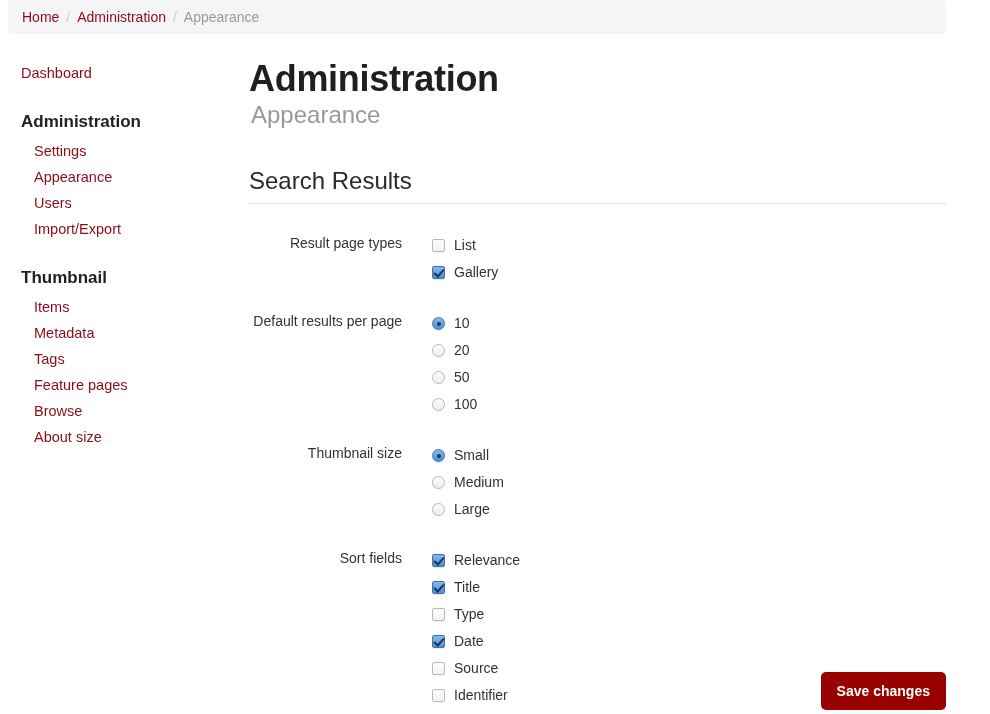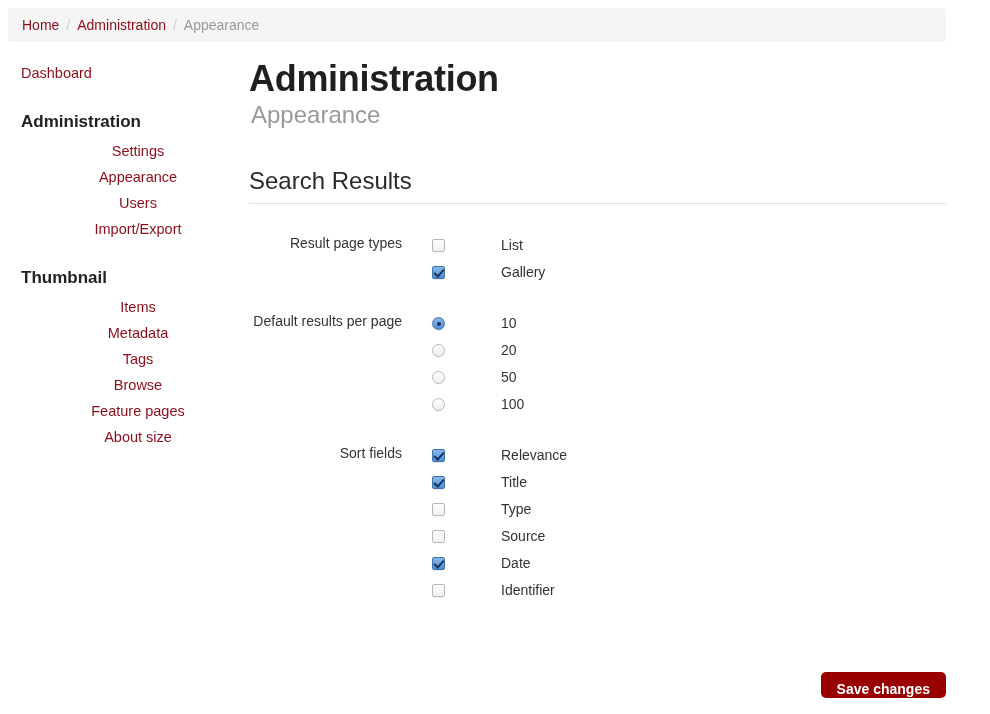--- a/index.html
+++ b/index.html
@@ -14,21 +14,21 @@
     font-size: 14px;
     color: #333333;
     overflow: hidden;
     position: relative;
   }
 
   
   .breadcrumb-bar {
     position: absolute;
     left: 8px;
-    top: 8px;
+    top: 0;
     width: 938px;
     height: 34px;
     background: #f5f5f5;
     border-radius: 4px;
     box-sizing: border-box;
     padding: 0 14px;
     display: flex;
     align-items: center;
   }
   .crumb {
@@ -69,21 +69,20 @@
     font-size: 17px;
     font-weight: bold;
     color: #222222;
     margin-left: 9px;
     margin-top: 25px;
     margin-bottom: 5px;
     line-height: 22px;
   }
   .side-sub {
     margin-left: 22px;
-    text-align: center;
   }
 
   
   .main {
     position: absolute;
     left: 249px;
     top: 58px;
     width: 697px;
   }
   .page-title {
@@ -135,21 +134,20 @@
   }
   .form-controls {
     margin-left: 30px;
     flex: 1 1 auto;
   }
   .choice {
     display: flex;
     align-items: center;
     height: 27px;
     line-height: 27px;
-    gap: 47px;
   }
   .choice-text {
     font-size: 14px;
     color: #333333;
     margin-left: 9px;
     white-space: nowrap;
   }
 
   
   .cb {
@@ -225,21 +223,21 @@
   }
   .save-btn {
     background: #990000;
     color: #ffffff;
     border: none;
     border-radius: 5px;
     font-family: "Liberation Sans", sans-serif;
     font-size: 14px;
     font-weight: bold;
     padding: 0 16px;
-    height: 26px;
+    height: 38px;
     line-height: 34px;
     cursor: pointer;
     white-space: nowrap;
   }
 </style>
 </head>
 <body>
 
 <div class="breadcrumb-bar">
     <a class="crumb" href="#">Home</a>
@@ -254,22 +252,22 @@
   <div>
       <div class="side-heading">Administration</div>
       <a class="side-link side-sub" href="#">Settings</a>
       <a class="side-link side-sub" href="#">Appearance</a>
       <a class="side-link side-sub" href="#">Users</a>
       <a class="side-link side-sub" href="#">Import/Export</a>
       <div class="side-heading">Thumbnail</div>
       <a class="side-link side-sub" href="#">Items</a>
       <a class="side-link side-sub" href="#">Metadata</a>
       <a class="side-link side-sub" href="#">Tags</a>
+      <a class="side-link side-sub" href="#">Feature pages</a>
       <a class="side-link side-sub" href="#">Browse</a>
-      <a class="side-link side-sub" href="#">Feature pages</a>
       <a class="side-link side-sub" href="#">About size</a>
     </div>
 </div>
 
 <div class="main">
   <h1 class="page-title">Administration</h1>
   <div class="page-subtitle">Appearance</div>
 
   <h2 class="section-title">Search Results</h2>
   <div class="section-rule"></div>
@@ -303,41 +301,58 @@
             <span class="rb off"></span>
             <span class="choice-text">50</span>
           </div>
           <div class="choice">
             <span class="rb off"></span>
             <span class="choice-text">100</span>
           </div>
         </div>
       </div>
       <div class="form-row">
+        <div class="form-label">Thumbnail size</div>
+        <div class="form-controls">
+          <div class="choice">
+            <span class="rb on"></span>
+            <span class="choice-text">Small</span>
+          </div>
+          <div class="choice">
+            <span class="rb off"></span>
+            <span class="choice-text">Medium</span>
+          </div>
+          <div class="choice">
+            <span class="rb off"></span>
+            <span class="choice-text">Large</span>
+          </div>
+        </div>
+      </div>
+      <div class="form-row">
         <div class="form-label">Sort fields</div>
         <div class="form-controls">
           <div class="choice">
             <span class="cb on"></span>
             <span class="choice-text">Relevance</span>
           </div>
           <div class="choice">
             <span class="cb on"></span>
             <span class="choice-text">Title</span>
           </div>
           <div class="choice">
             <span class="cb off"></span>
             <span class="choice-text">Type</span>
           </div>
           <div class="choice">
+            <span class="cb on"></span>
+            <span class="choice-text">Date</span>
+          </div>
+          <div class="choice">
             <span class="cb off"></span>
             <span class="choice-text">Source</span>
-          </div>
-          <div class="choice">
-            <span class="cb on"></span>
-            <span class="choice-text">Date</span>
           </div>
           <div class="choice">
             <span class="cb off"></span>
             <span class="choice-text">Identifier</span>
           </div>
         </div>
       </div>
     </div>
 </div>
 

